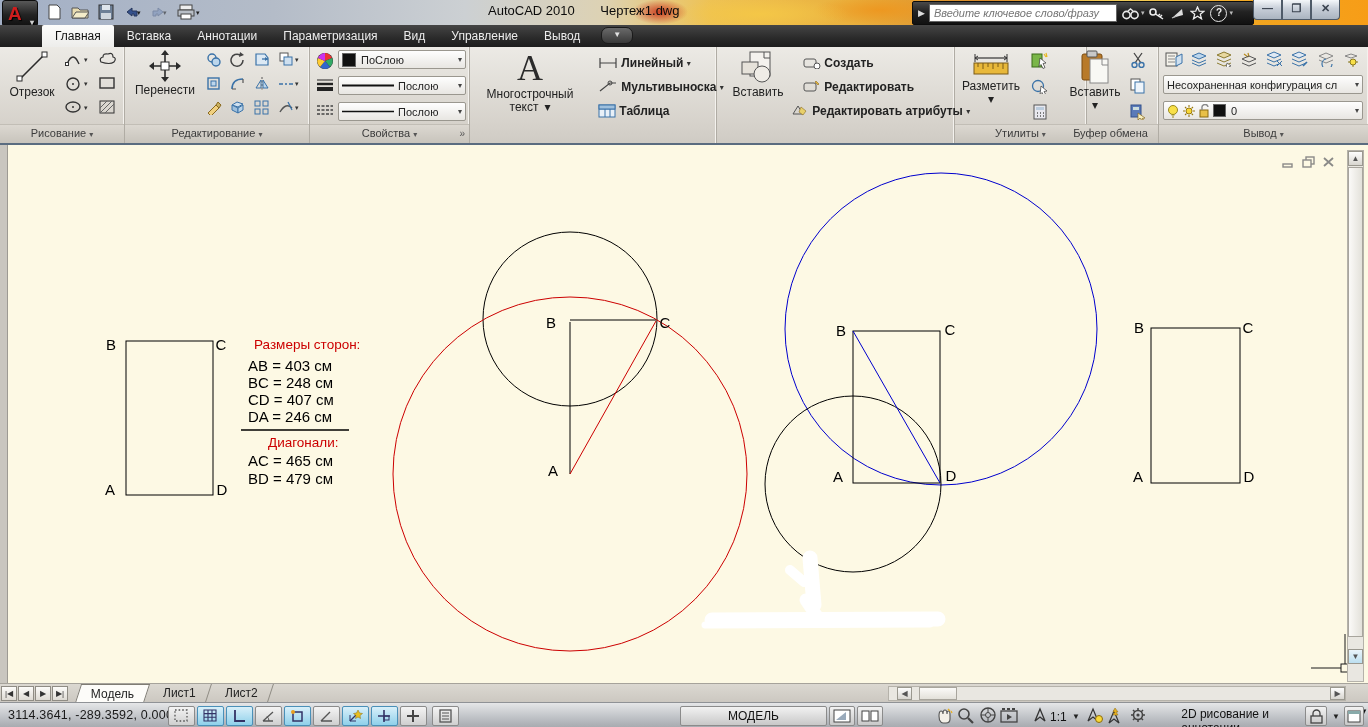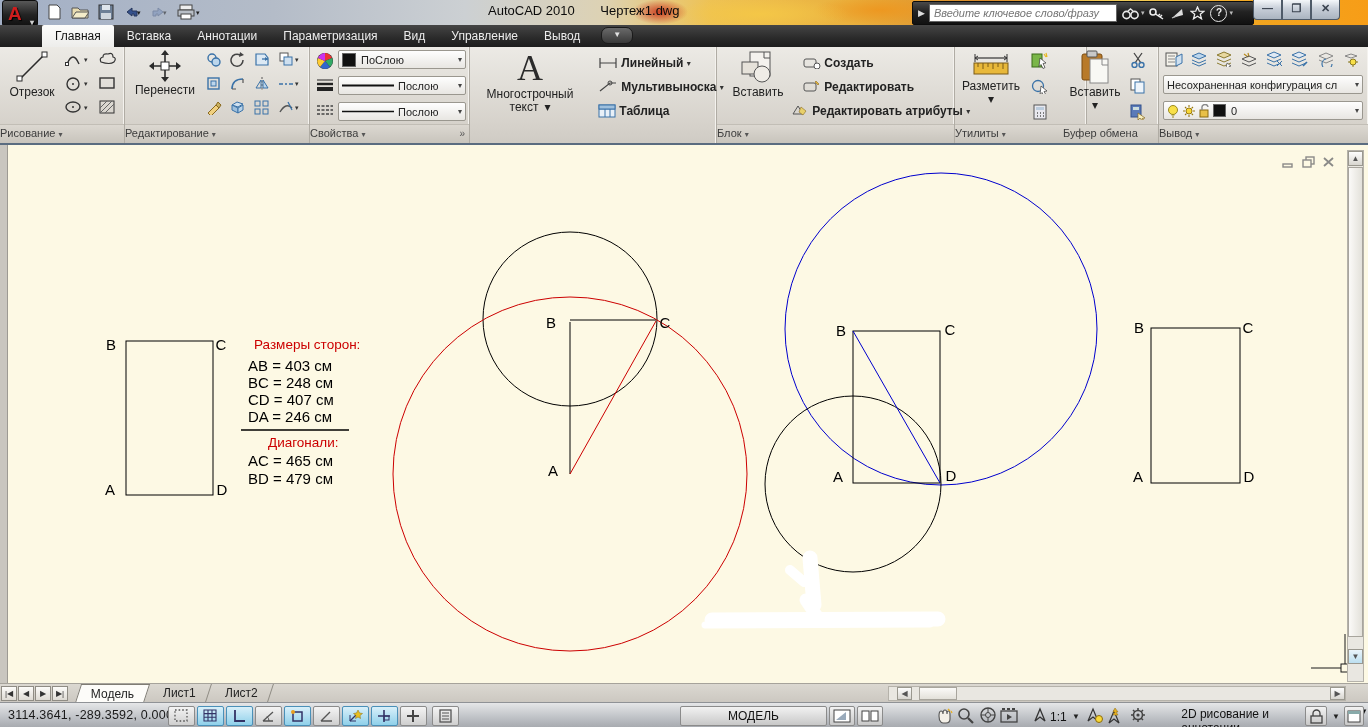--- a/index.html
+++ b/index.html
@@ -46,21 +46,21 @@
   .rtab{height:22px;line-height:22px;padding:0 13px;font-size:12px;color:#ededed;}
   .rtab.active{background:linear-gradient(#fdfdfc,#ededeb);color:#111;border-radius:2px 2px 0 0;}
   #ribbon-min{margin-left:8px;margin-bottom:3px;width:30px;height:15px;border-radius:7px;
     background:linear-gradient(#6a6a6a,#383838);border:1px solid #1a1a1a;color:#e3e3e3;
     font-size:8px;text-align:center;line-height:14px;}
 
   
   #ribbon{left:0;top:47px;width:1368px;height:96px;background:linear-gradient(#eceae5,#d6d2cb 80%,#cfcbc4);}
   .panel{position:absolute;top:0;height:96px;border-right:1px solid #b0aca4;box-shadow:inset -1px 0 0 #f4f2ee;box-sizing:border-box;}
   .pfoot{position:absolute;left:0;right:0;bottom:0;height:18px;background:linear-gradient(#dcd8d1,#c8c4bc);
-    font-size:11px;color:#3c3c3c;line-height:17px;border-top:1px solid #c2beb6;}
+    font-size:11px;color:#3c3c3c;text-align:center;line-height:17px;border-top:1px solid #c2beb6;}
   .pfoot .fdd{font-size:8px;color:#555;}
   .bigbtn{position:absolute;top:3px;text-align:center;font-size:12px;color:#222;line-height:13px;}
   .bigbtn .bic{margin:0 auto 2px;}
   .mi{position:absolute;width:22px;height:20px;text-align:center;line-height:19px;}
   .mi svg{margin:2px auto 0;}
   .midd{position:absolute;font-size:7px;color:#333;}
   .ritem{position:absolute;font-size:12px;color:#222;white-space:nowrap;}
   .ritem .lbl{vertical-align:middle;font-weight:bold;}
   .ritem .dd{font-size:8px;color:#333;}
   .combo{position:absolute;height:19px;background:linear-gradient(#fefefe,#e8e6e2);
@@ -451,21 +451,20 @@
         </svg>
       <span class="lbl">Редактировать</span>
     </div>
     <div class="ritem" style="left:74px;top:56px">
       <svg width="18" height="13" style="display:inline-block;vertical-align:middle">
           <path d="M2 10 l5-8 5 8z" fill="none" stroke="#555"></path>
           <path d="M10 3 l5 4 -3 4 -4-3z" fill="#e8d06a" stroke="#8a6a20" stroke-width=".6"></path>
         </svg>
       <span class="lbl">Редактировать атрибуты</span> <span class="dd">▾</span>
     </div>
-    <div class="pfoot"><span>Блок</span> <span class="fdd">▾</span></div>
   </div>
 
   <div class="panel" style="left:955px;width:132px">
     <div class="bigbtn" style="left:6px;width:60px">
       <svg class="bic" width="40" height="28">
           <path d="M4 8 h32" stroke="#333" stroke-width="1.2"></path>
           <path d="M4 4 v8 M36 4 v8" stroke="#333"></path>
           <path d="M4 8 l3-2 M4 8 l3 2 M36 8 l-3-2 M36 8 l-3 2" stroke="#333"></path>
           <rect x="3" y="13" width="34" height="11" fill="#e8b83a" stroke="#7a5a18"></rect>
           <path d="M7 13 v4 M12 13 v6 M17 13 v4 M22 13 v6 M27 13 v4 M32 13 v6" stroke="#7a5a18"></path>

